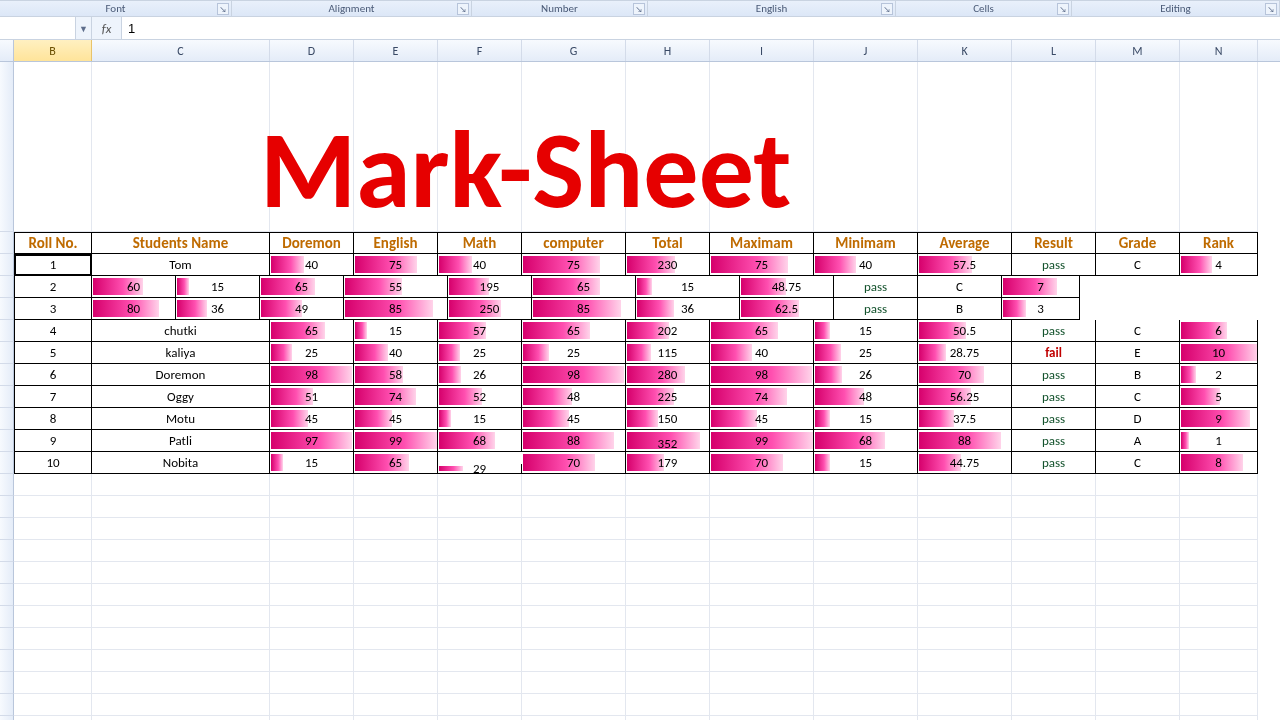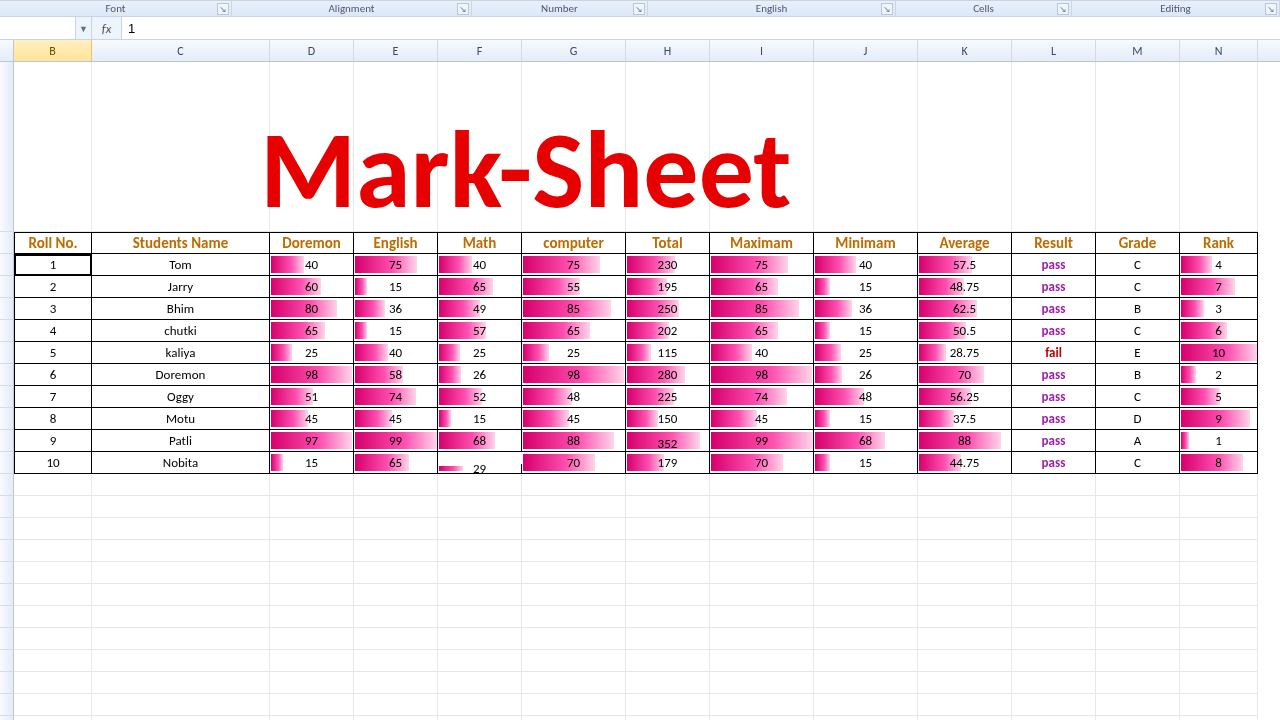--- a/index.html
+++ b/index.html
@@ -169,21 +169,21 @@
     justify-content: center;
   }
   .center { justify-content: center; }
   .databar {
     position: absolute;
     left: 1px; top: 2px; bottom: 2px;
     background: linear-gradient(90deg,#d6006c 0%,#ff4fb0 60%,#ffd4ea 100%);
     z-index: 0;
   }
   .cellval { position: relative; z-index: 1; }
-  .pass { color: #a21caf; font-weight: 700; }
+  .pass { color: #14532d; font-weight: 400; }
   .fail { color: #c00000; font-weight: 700; }
   .selcell { outline: 2px solid #000; outline-offset: -2px; }
 </style>
 </head>
 <body>
 
 <div class="ribbon-groups" id="ribbon-groups">
     <div class="ribbon-group" style="width: 232px;">
       <span>Font</span>
       <span class="dlg-launch">↘</span>
@@ -319,23 +319,20 @@
         <div class="cell tblcell center" style="width: 78px;">
           <div class="databar" style="width: 40%;"></div>
           <span class="cellval">4</span>
         </div>
       </div>
       <div class="row">
         <div class="rowhead"></div>
         <div class="cell tblcell center tbl-left" style="width: 78px;">
           <span class="cellval">2</span>
         </div>
-        <div class="cell tblcell center" style="width: 178px;">
-          <span class="cellval">Jarry</span>
-        </div>
         <div class="cell tblcell center" style="width: 84px;">
           <div class="databar" style="width: 60%;"></div>
           <span class="cellval">60</span>
         </div>
         <div class="cell tblcell center" style="width: 84px;">
           <div class="databar" style="width: 15%;"></div>
           <span class="cellval">15</span>
         </div>
         <div class="cell tblcell center" style="width: 84px;">
           <div class="databar" style="width: 65%;"></div>
@@ -369,23 +366,20 @@
         </div>
         <div class="cell tblcell center" style="width: 78px;">
           <div class="databar" style="width: 70%;"></div>
           <span class="cellval">7</span>
         </div>
       </div>
       <div class="row">
         <div class="rowhead"></div>
         <div class="cell tblcell center tbl-left" style="width: 78px;">
           <span class="cellval">3</span>
-        </div>
-        <div class="cell tblcell center" style="width: 178px;">
-          <span class="cellval">Bhim</span>
         </div>
         <div class="cell tblcell center" style="width: 84px;">
           <div class="databar" style="width: 80%;"></div>
           <span class="cellval">80</span>
         </div>
         <div class="cell tblcell center" style="width: 84px;">
           <div class="databar" style="width: 36%;"></div>
           <span class="cellval">36</span>
         </div>
         <div class="cell tblcell center" style="width: 84px;">

